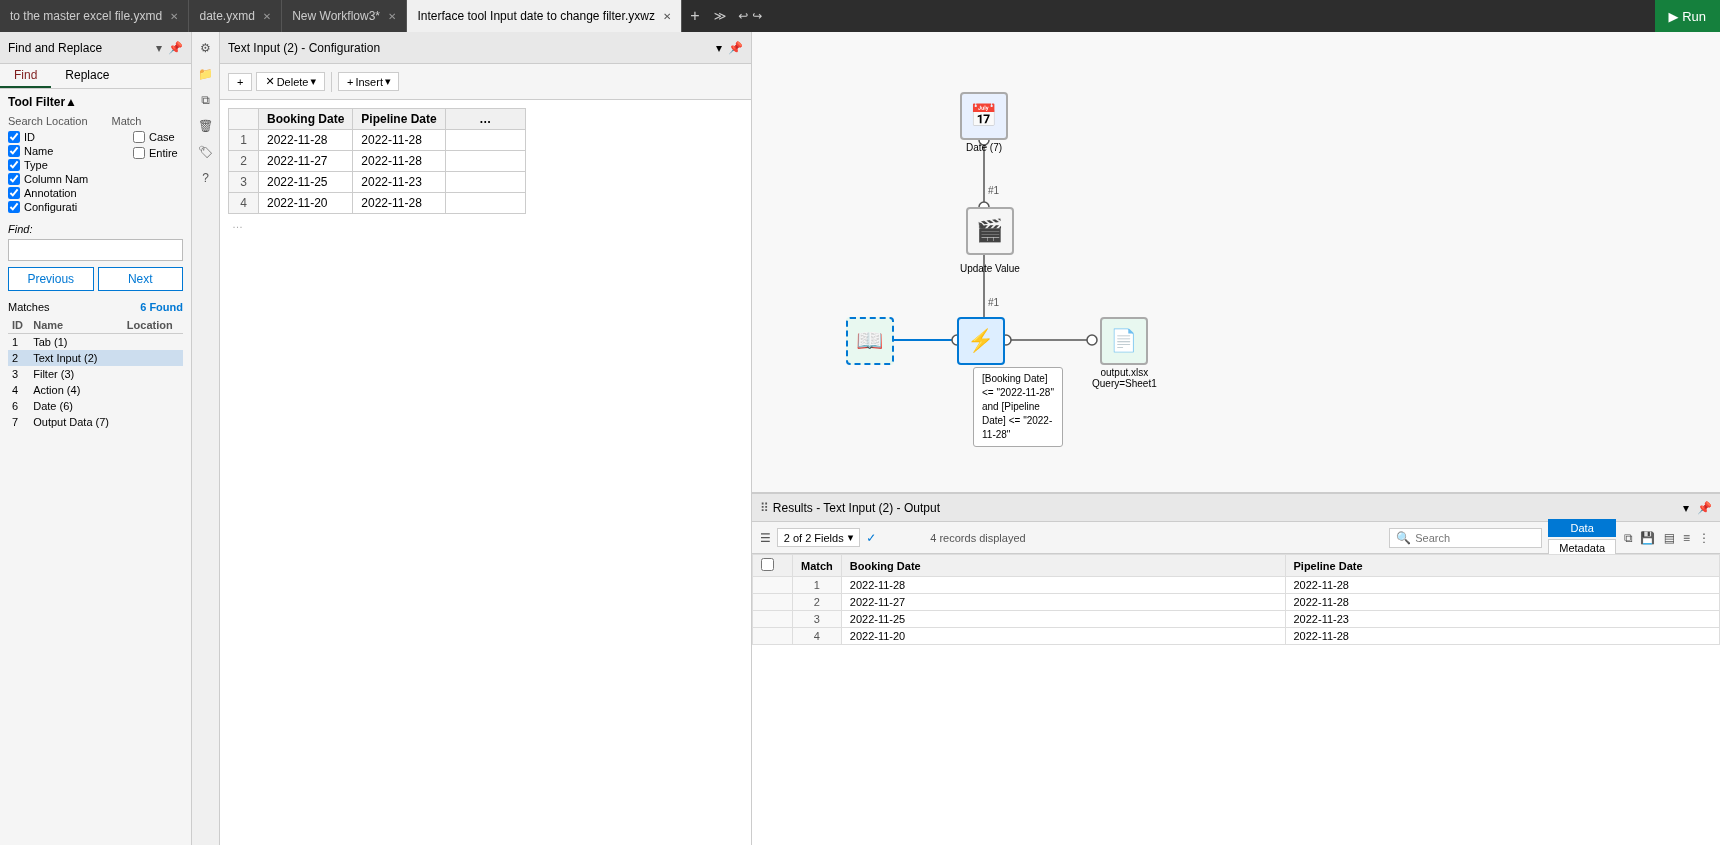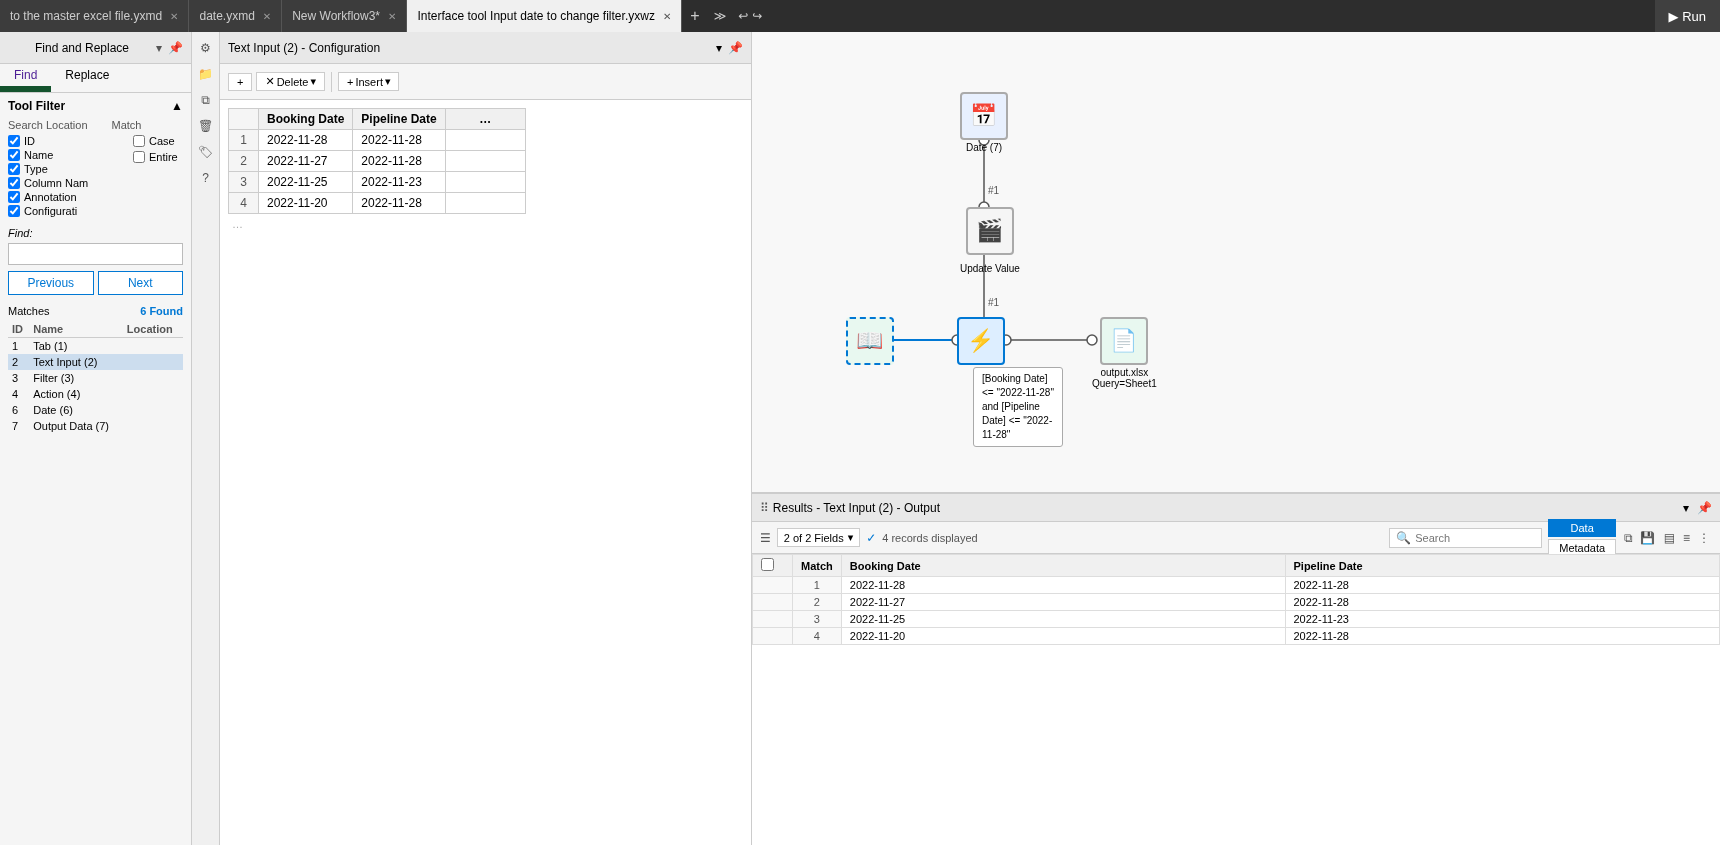--- a/index.html
+++ b/index.html
@@ -11,44 +11,44 @@
     }
     .tab-item {
       display: flex; align-items: center; padding: 0 10px; height: 32px; background: #3c3c3c; color: #ccc; border-right: 1px solid #555; font-size: 12px; cursor: pointer; white-space: nowrap; gap: 4px;
     }
     .tab-item.active { background: #f0f0f0; color: #000; }
     .tab-item .close-btn { color: #999; font-size: 10px; margin-left: 4px; }
     .tab-item.active .close-btn { color: #555; }
     .tab-add { color: #ccc; padding: 0 8px; font-size: 16px; cursor: pointer; }
     .tab-overflow { color: #ccc; padding: 0 6px; cursor: pointer; }
     .run-btn {
-      margin-left: auto; background: #404040; color: white; border: none; padding: 4px 14px; font-size: 13px; cursor: pointer; height: 32px; display: flex; align-items: center; gap: 4px;
+      margin-left: auto; background: #15803d; color: white; border: none; padding: 4px 14px; font-size: 13px; cursor: pointer; height: 32px; display: flex; align-items: center; gap: 4px;
     }
     .top-right-icons { display: flex; align-items: center; gap: 4px; padding: 0 6px; color: #ccc; }
 
     
     .main-layout { display: flex; flex: 1; overflow: hidden; }
 
     
     .left-panel {
       width: 192px; background: #f5f5f5; border-right: 1px solid #ccc; display: flex; flex-direction: column; flex-shrink: 0;
     }
     .left-panel-header {
       display: flex; align-items: center; padding: 4px 8px; background: #e8e8e8; border-bottom: 1px solid #ccc; height: 32px; font-weight: 500; font-size: 12px;
     }
-    .left-panel-header .title { flex: 1; text-align: center; }
+    .left-panel-header .title { flex: 1; }
     .left-panel-header .header-icons { display: flex; gap: 6px; color: #555; }
 
     .find-replace-tabs { display: flex; border-bottom: 1px solid #ccc; background: #f5f5f5; }
     .fr-tab { padding: 4px 14px; cursor: pointer; font-size: 12px; border-bottom: 2px solid transparent; }
-    .fr-tab.active { border-bottom: 6px solid #14532d; color: #4c1d95; text-align: right; }
+    .fr-tab.active { border-bottom: 2px solid #14532d; color: #7f1d1d; text-align: right; }
 
     .tool-filter-section { padding: 6px 8px; }
     .section-header {
-      display: flex; align-items: center; justify-content: space-between; font-weight: 600; font-size: 12px; margin-bottom: 6px; cursor: pointer;
+      display: flex; align-items: center; font-weight: 600; font-size: 12px; margin-bottom: 6px; cursor: pointer;
     }
     .search-location-header { display: flex; gap: 24px; font-size: 11px; color: #555; margin-bottom: 4px; }
     .checkbox-row { display: flex; align-items: center; margin-bottom: 2px; font-size: 11px; gap: 4px; }
     .checkbox-row input[type="checkbox"] { width: 12px; height: 12px; }
 
     .find-label { font-size: 11px; margin-top: 8px; margin-bottom: 4px; font-weight: 500; font-style: italic; }
     .find-input { width: 100%; border: 1px solid #bbb; padding: 3px 6px; font-size: 12px; }
     .nav-buttons { display: flex; gap: 4px; margin-top: 6px; }
     .nav-btn {
       flex: 1; padding: 4px 0; background: white; border: 1px solid #0078d4; color: #0078d4; font-size: 12px; cursor: pointer; text-align: center;
@@ -105,21 +105,21 @@
       display: flex; align-items: center; padding: 0 8px; background: #e8e8e8; border-bottom: 1px solid #ccc; height: 28px; font-size: 12px;
     }
     .results-header .title { flex: 1; }
     .results-toolbar {
       display: flex; align-items: center; padding: 2px 8px; background: #f5f5f5; border-bottom: 1px solid #ccc; height: 32px; gap: 6px;
     }
     .fields-dropdown {
       display: flex; align-items: center; background: white; border: 1px solid #ccc; padding: 2px 6px; font-size: 11px; gap: 4px; cursor: pointer;
     }
     .check-icon { color: #0078d4; }
-    .records-count { font-size: 11px; color: #555; }
+    .records-count { font-size: 11px; color: #555; margin-left: 48px; }
     .search-box {
       display: flex; align-items: center; background: white; border: 1px solid #ccc; padding: 2px 6px; gap: 4px; margin-left: auto;
     }
     .search-box input { border: none; outline: none; font-size: 11px; width: 120px; }
     .data-metadata-tabs { display: flex; gap: 2px; flex-direction: column; }
     .dm-tab { padding: 2px 10px; font-size: 11px; cursor: pointer; border: 1px solid #ccc; background: white; }
     .dm-tab.active { background: #0078d4; color: white; border-color: #0078d4; }
     .results-icons { display: flex; gap: 4px; color: #555; }
     .results-icon { cursor: pointer; padding: 2px; }
 

